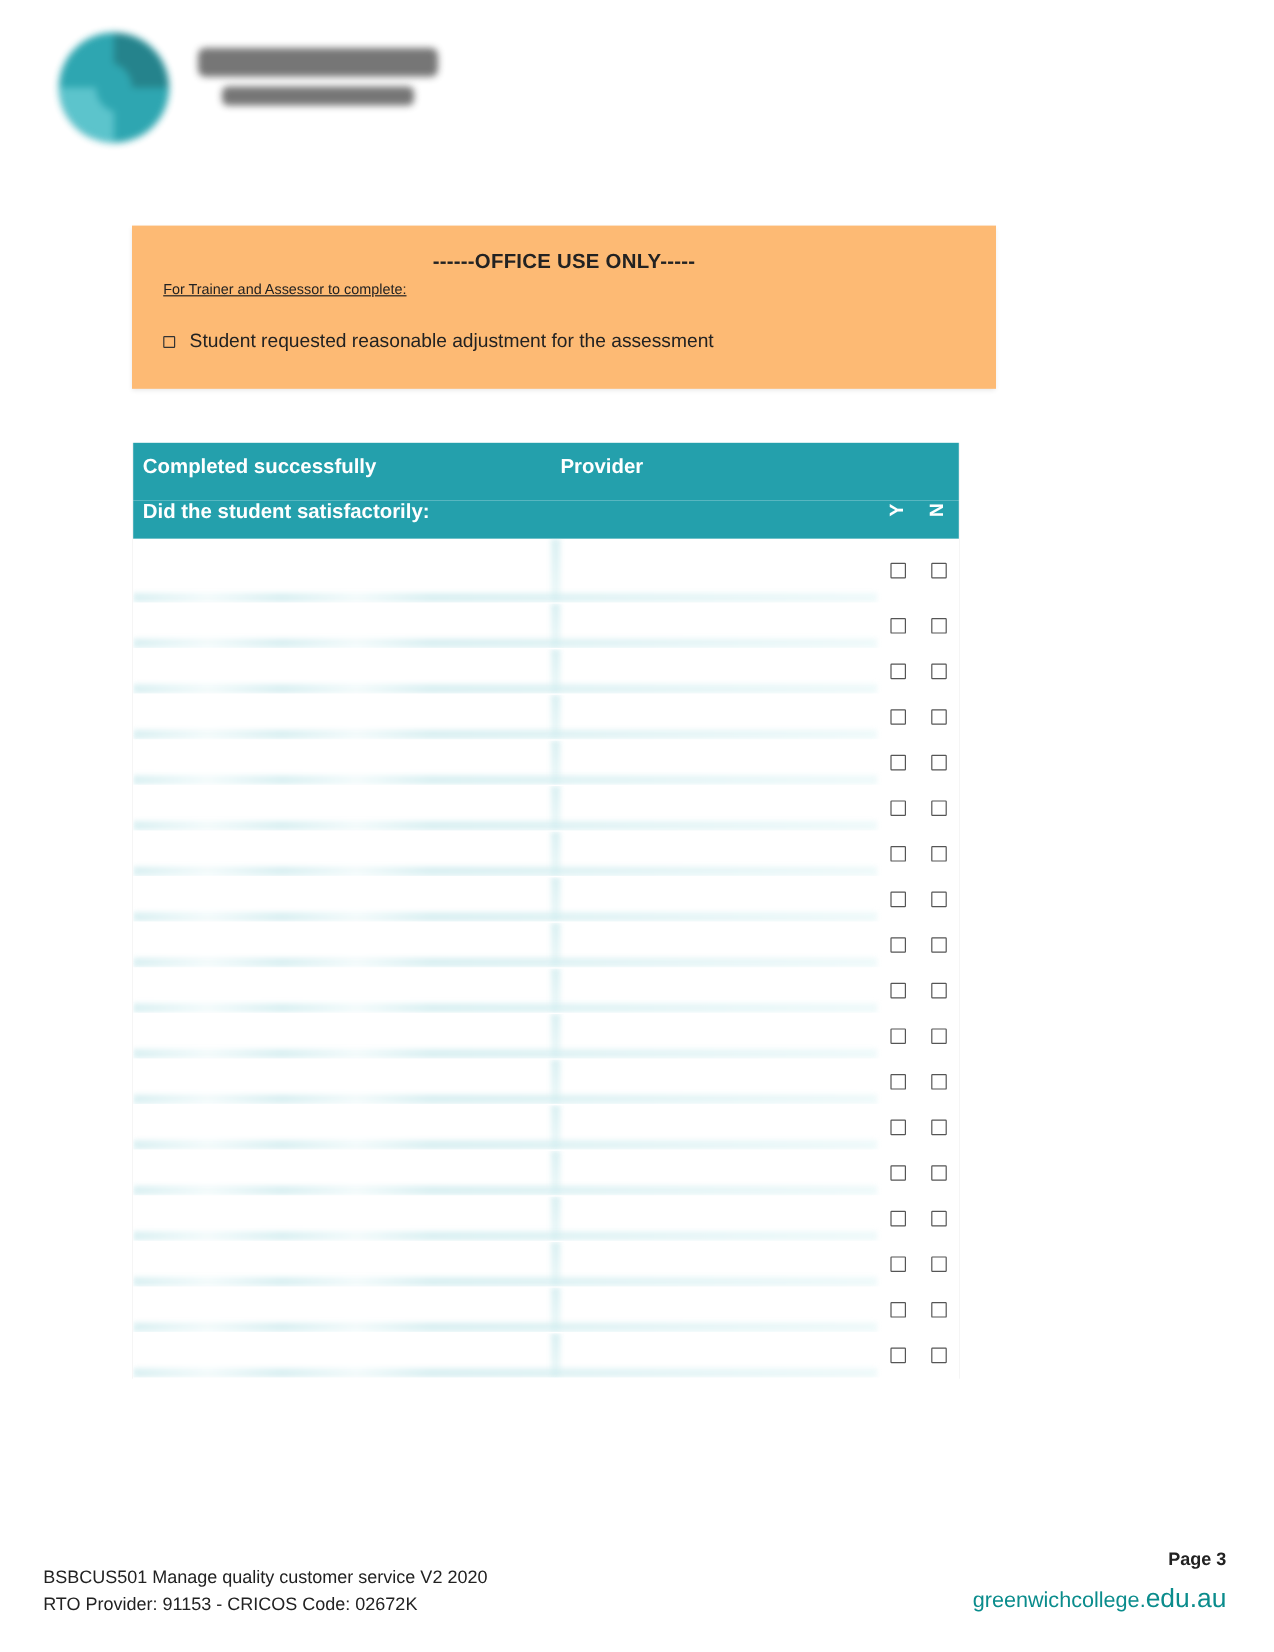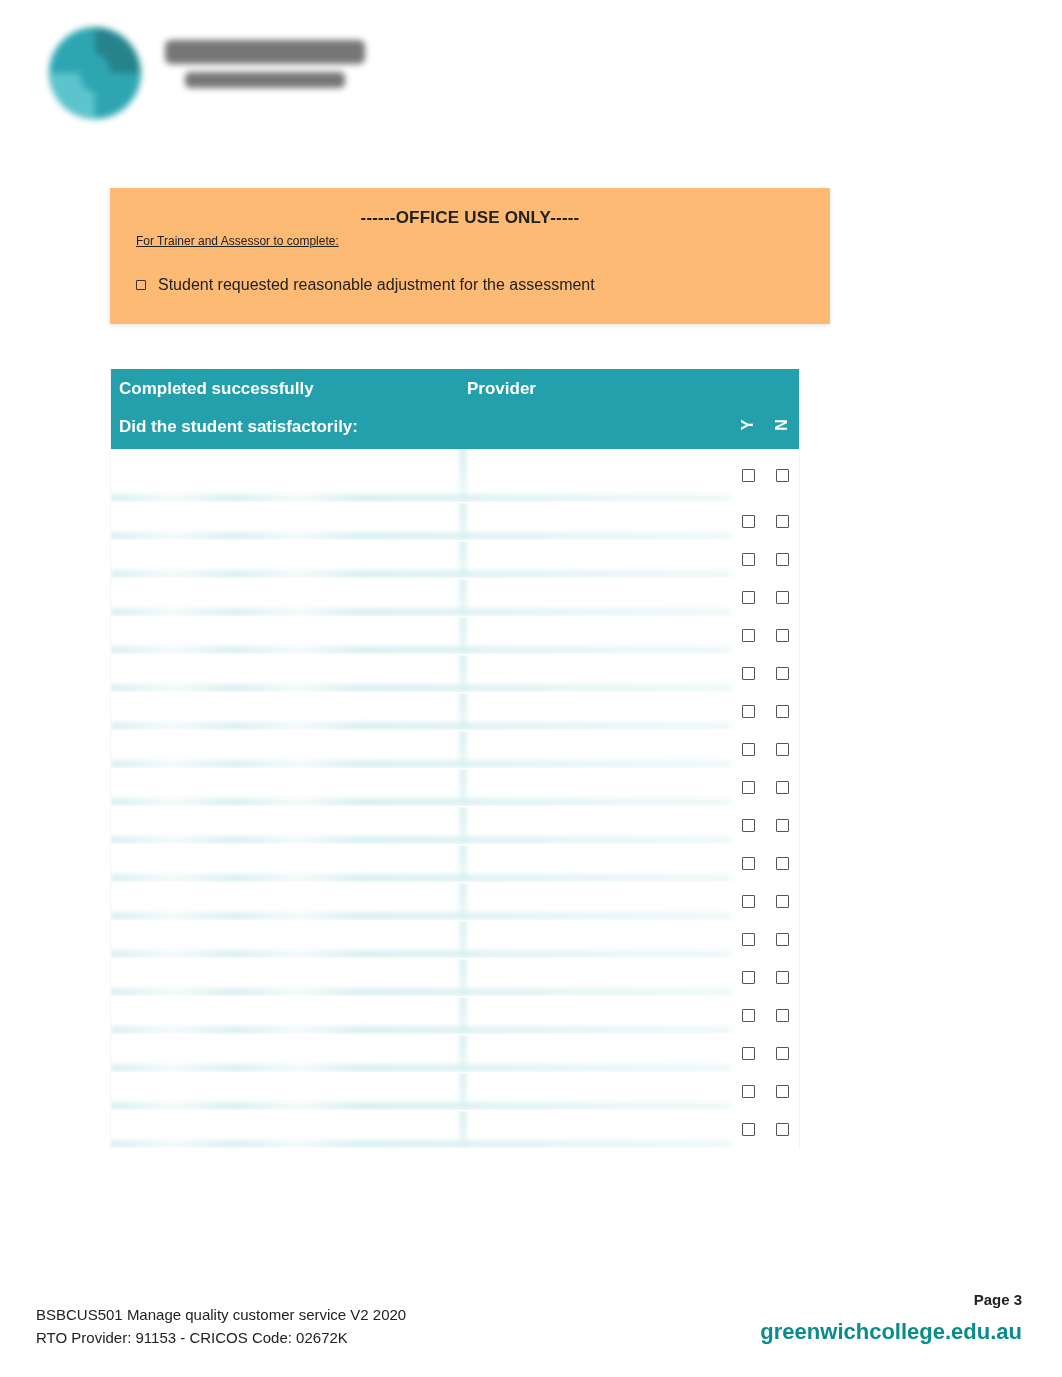--- a/index.html
+++ b/index.html
@@ -63,22 +63,22 @@
       filter: blur(2px); opacity: 0.55;
     }
     .cb { width: 13px; height: 13px; border: 1.6px solid #555; border-radius: 1px; background: #fff; }
     .footer {
       position: absolute; left: 36px; right: 40px; bottom: 28px;
       display: flex; justify-content: space-between; align-items: flex-end;
       font-size: 15px;
     }
     .footer-left { line-height: 1.5; }
     .footer-right { text-align: right; line-height: 1.6; }
-    .url-bold { color: #0a8c8c; font-weight: 700; font-size: 22px; display: inline; }
-    .url-reg  { color: #0a8c8c; font-weight: 700; font-size: 22px; display: inline; }
+    .url-bold { color: #0a8c8c; font-weight: 400; font-size: 18px; display: inline; }
+    .url-reg  { color: #0a8c8c; font-weight: 400; font-size: 22px; display: inline; }
     .page-num { font-size: 15px; text-align: right; margin-bottom: 2px; font-weight: bold; }
   </style>
 </head>
 <body>
 
 <div class="page">
 
   <div class="logo-wrap">
     <div class="logo" aria-hidden="true">
       <svg viewBox="0 0 340 110">

